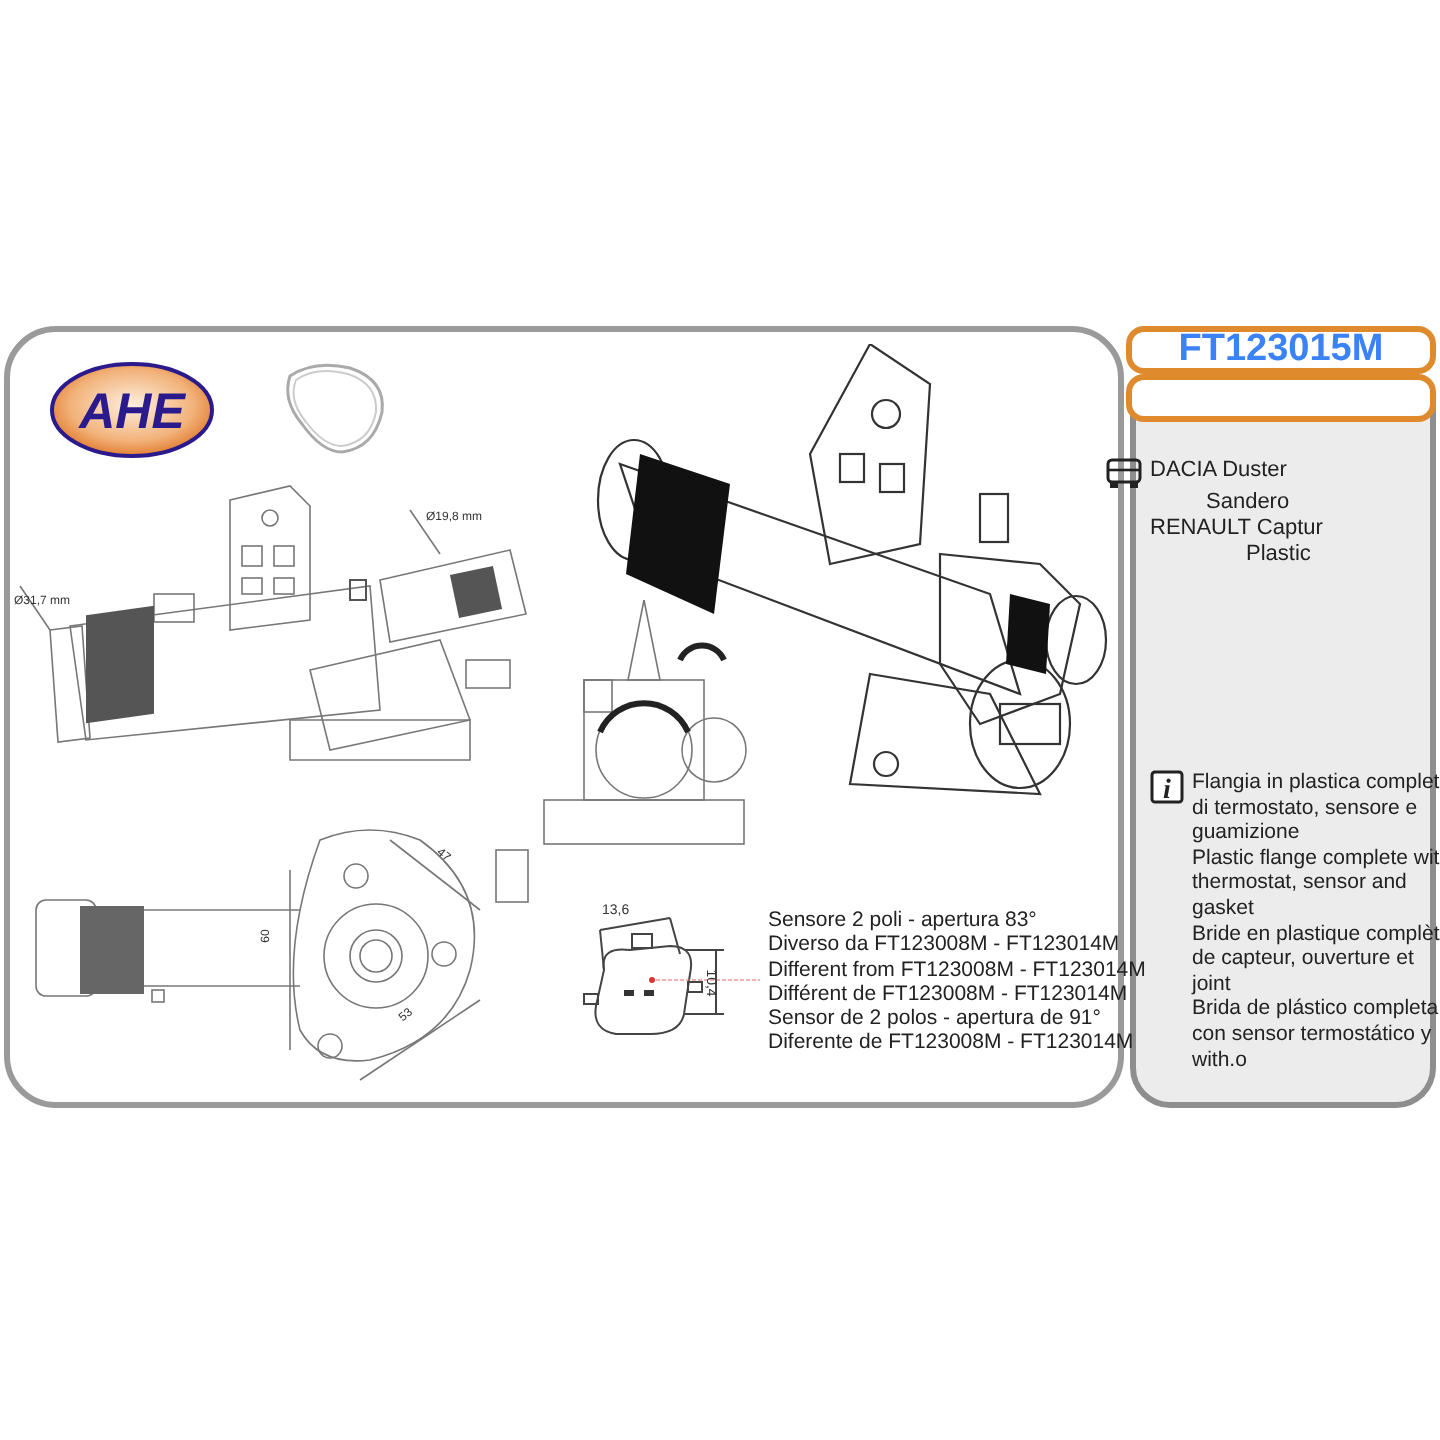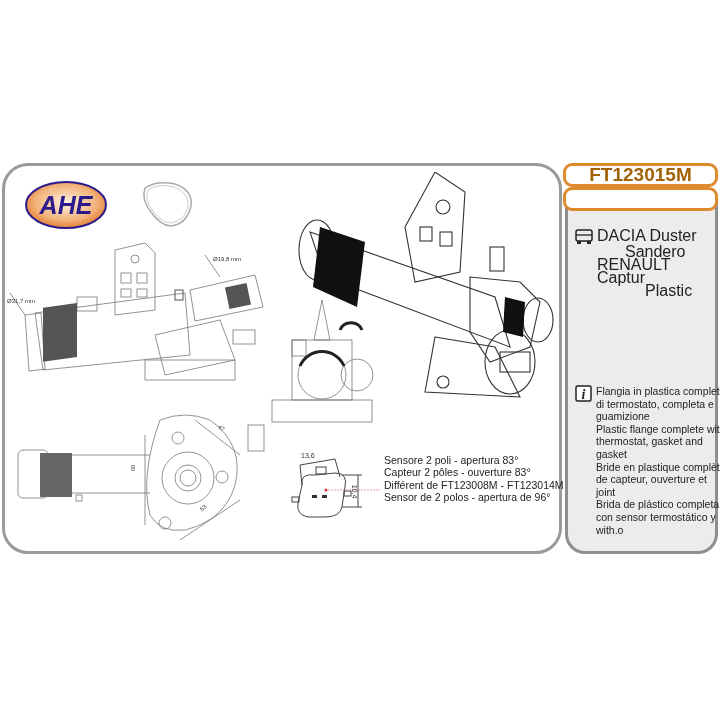--- a/index.html
+++ b/index.html
@@ -1,22 +1,22 @@
 <!DOCTYPE html>
 <html><head>
 <meta charset="utf-8">
 <style>
   html, body { margin:0; padding:0; background:#fff; }
   body { width:720px; height:720px; position:relative; overflow:hidden; font-family:"Liberation Sans", sans-serif; color:#222; }
   .main-panel { position:absolute; left:2px; top:163px; width:560px; height:391px; border:3px solid #9a9a9a; border-radius:26px; background:#fff; box-sizing:border-box; }
   .side-panel { position:absolute; left:565px; top:198px; width:153px; height:356px; border:3px solid #8e8e8e; border-top:none; border-radius:0 0 20px 20px; background:#ececec; box-sizing:border-box; }
-  .code-box { position:absolute; left:563px; top:163px; width:155px; height:24px; border:3px solid #e08a2e; border-radius:9px; background:#fff; box-sizing:border-box; display:flex; align-items:center; justify-content:center; font-weight:bold; font-size:19px; color:#a16207; }
+  .code-box { position:absolute; left:563px; top:163px; width:155px; height:24px; border:3px solid #e08a2e; border-radius:9px; background:#fff; box-sizing:border-box; display:flex; align-items:center; justify-content:center; font-weight:bold; font-size:19px; color:#3b82f6; }
   .blank-box { position:absolute; left:563px; top:187px; width:155px; height:24px; border:3px solid #e08a2e; border-radius:9px; background:#fff; box-sizing:border-box; }
   .logo { position:absolute; left:24px; top:180px; width:84px; height:50px; }
-  .vehicles { position:absolute; left:575px; top:229px; width:140px; font-size:16px; line-height:13px; }
+  .vehicles { position:absolute; left:553px; top:229px; width:140px; font-size:11px; line-height:13px; }
   .veh-row { display:flex; }
   .truck { width:18px; height:16px; margin-right:4px; }
   .info { position:absolute; left:575px; top:385px; width:142px; font-size:10.5px; line-height:12.6px; }
   .info-icon { position:absolute; left:0; top:0; width:17px; height:17px; }
   .info-text { margin-left:21px; }
   .info-text div { white-space:nowrap; }
   .specs { position:absolute; left:384px; top:454px; font-size:10.5px; line-height:12.3px; white-space:nowrap; }
   .dim-label { position:absolute; font-size:6px; color:#333; }
   svg.drawing { position:absolute; }
 </style>
@@ -146,23 +146,25 @@
   <rect x="22" y="40" width="5" height="3" fill="#333"></rect>
     <rect x="32" y="40" width="5" height="3" fill="#333"></rect>
   <circle cx="36" cy="35" r="1.5" fill="#d33"></circle>
   <line x1="38" y1="35" x2="90" y2="35" stroke="#d66" stroke-width="0.6" stroke-dasharray="2 1"></line>
 </svg>
 <div class="dim-label" style="left:301px;top:452px;font-size:7px">13,6</div>
 <div class="dim-label" style="left:348px;top:488px;font-size:7px;transform:rotate(90deg)">10,4</div>
 
 <div class="specs">
   <div>Sensore 2 poli - apertura 83°</div>
-  <div>Capteur 2 pôles - ouverture 83°</div>
+  <div>Diverso da FT123008M - FT123014M</div>
+  <div>Different from FT123008M - FT123014M</div>
   <div>Différent de FT123008M - FT123014M</div>
-  <div>Sensor de 2 polos - apertura de 96°</div>
+  <div>Sensor de 2 polos - apertura de 91°</div>
+  <div>Diferente de FT123008M - FT123014M</div>
 </div>
 
 <div class="vehicles">
   <div class="veh-row">
     <svg class="truck" viewBox="0 0 18 16">
       <rect x="1" y="1" width="16" height="11" rx="2" fill="none" stroke="#222" stroke-width="1.5"></rect>
       <line x1="1" y1="6" x2="17" y2="6" stroke="#222" stroke-width="1.3"></line>
       <rect x="2" y="12" width="4" height="3" fill="#222"></rect>
         <rect x="12" y="12" width="4" height="3" fill="#222"></rect>
     </svg>
@@ -173,24 +175,24 @@
   <div style="padding-left:70px">Plastic</div>
 </div>
 
 <div class="info">
   <svg class="info-icon" viewBox="0 0 17 17">
     <rect x="1" y="1" width="15" height="15" rx="1.5" fill="#fff" stroke="#222" stroke-width="1.5"></rect>
     <text x="8.5" y="14" text-anchor="middle" font-family="Liberation Serif, serif" font-style="italic" font-weight="bold" font-size="14" fill="#222">i</text>
   </svg>
   <div class="info-text">
     <div>Flangia in plastica completa</div>
-    <div>di termostato, completa e</div>
+    <div>di termostato, sensore e</div>
     <div>guamizione</div>
     <div>Plastic flange complete with</div>
-    <div>thermostat, gasket and</div>
+    <div>thermostat, sensor and</div>
     <div>gasket</div>
     <div>Bride en plastique complète</div>
     <div>de capteur, ouverture et</div>
     <div>joint</div>
     <div>Brida de plástico completa</div>
     <div>con sensor termostático y</div>
     <div>with.o</div>
   </div>
 </div>
 

